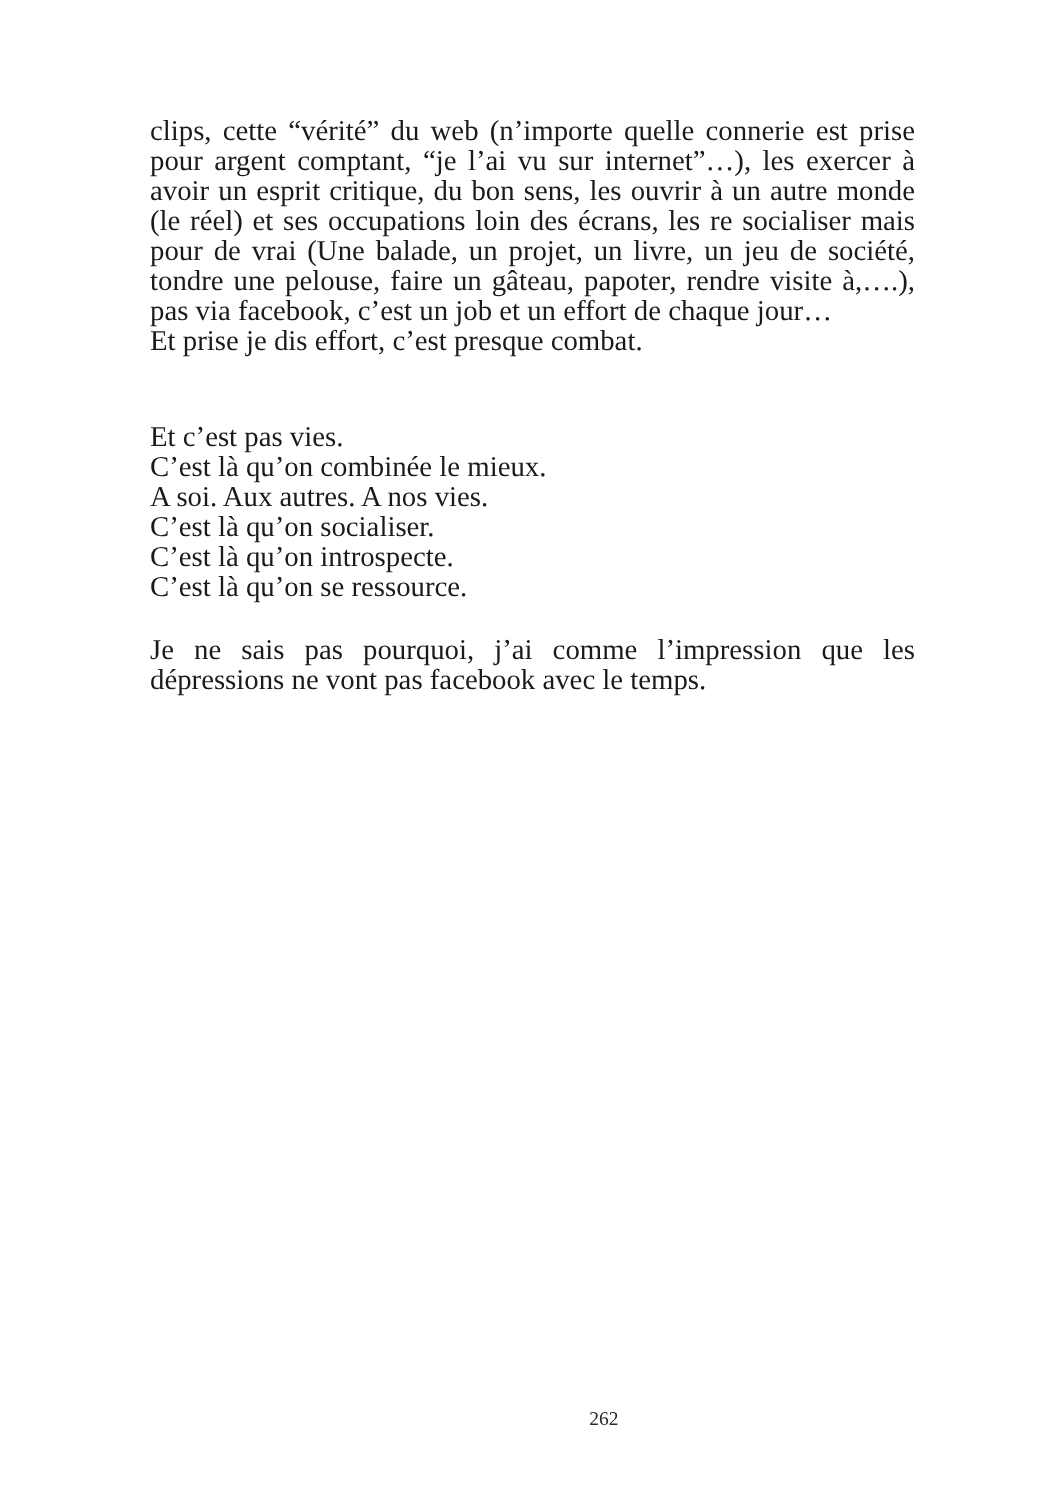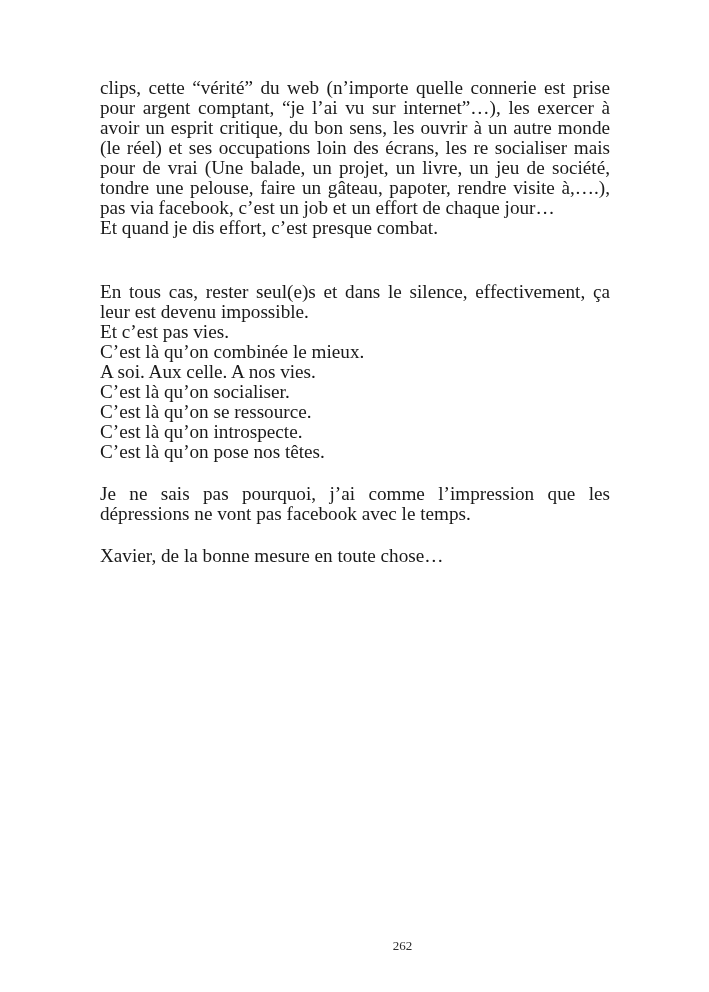--- a/index.html
+++ b/index.html
@@ -59,40 +59,37 @@
     padding-left: 48px;
   }
 </style>
 </head>
 <body>
 
 <div class="page">
   <div class="content">
 
     <p class="para justified">clips, cette “vérité” du web (n’importe quelle connerie est prise pour argent comptant, “je l’ai vu sur internet”…), les exercer à avoir un esprit critique, du bon sens, les ouvrir à un autre monde (le réel) et ses occupations loin des écrans, les re socialiser mais pour de vrai (Une balade, un projet, un livre, un jeu de société, tondre une pelouse, faire un gâteau, papoter, rendre visite à,….), pas via facebook, c’est un job et un effort de chaque jour…</p>
-    <p class="para plain">Et quand je dis effort, c’est presque combat.</p>
+    <p class="para plain">Et prise je dis effort, c’est presque combat.</p>
 
     <div class="gap-para"></div>
 
 
     <div class="gap-para"></div>
 
-    <p class="para justified">En tous cas, rester seul(e)s et dans le silence, effectivement, ça leur est devenu impossible.</p>
     <p class="para plain">Et c’est pas vies.</p>
     <p class="para plain">C’est là qu’on combinée le mieux.</p>
-    <p class="para plain">A soi. Aux celle. A nos vies.</p>
+    <p class="para plain">A soi. Aux autres. A nos vies.</p>
     <p class="para plain">C’est là qu’on socialiser.</p>
+    <p class="para plain">C’est là qu’on introspecte.</p>
     <p class="para plain">C’est là qu’on se ressource.</p>
-    <p class="para plain">C’est là qu’on introspecte.</p>
-    <p class="para plain">C’est là qu’on pose nos têtes.</p>
 
     <div class="gap-para"></div>
 
     <p class="para justified">Je ne sais pas pourquoi, j’ai comme l’impression que les dépressions ne vont pas facebook avec le temps.</p>
 
     <div class="gap-para"></div>
 
-    <p class="para plain">Xavier, de la bonne mesure en toute chose…</p>
 
   </div>
 
   <div class="pagenum">262</div>
 </div>
 
 </body></html>

